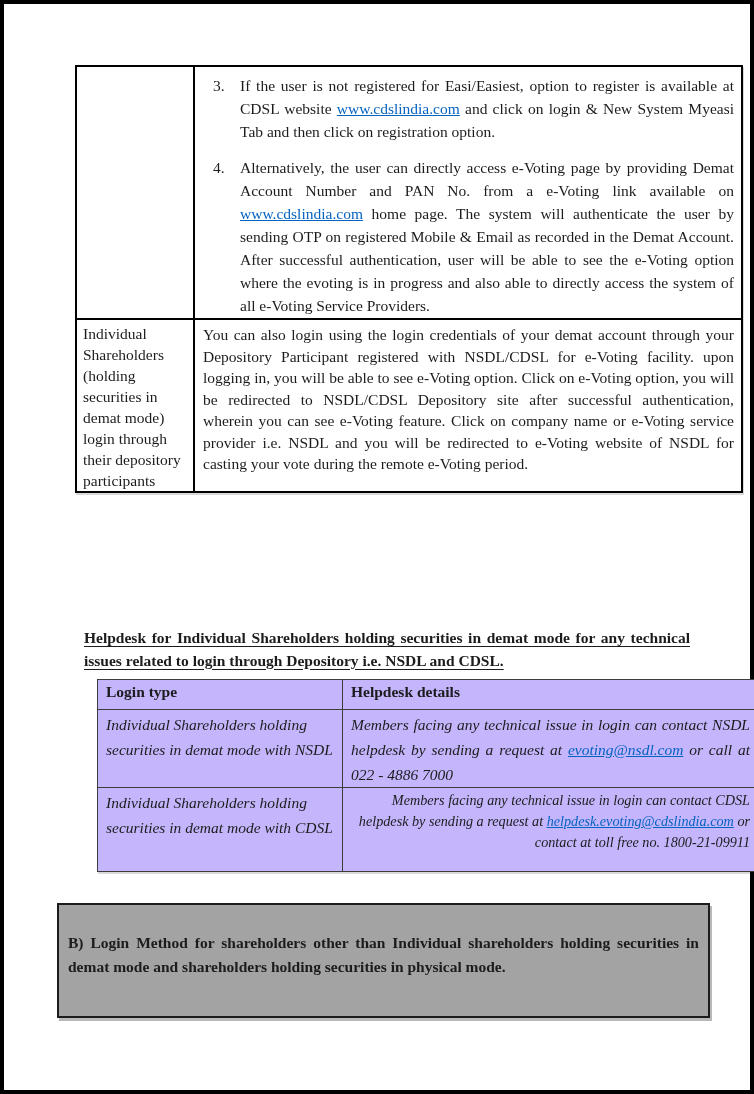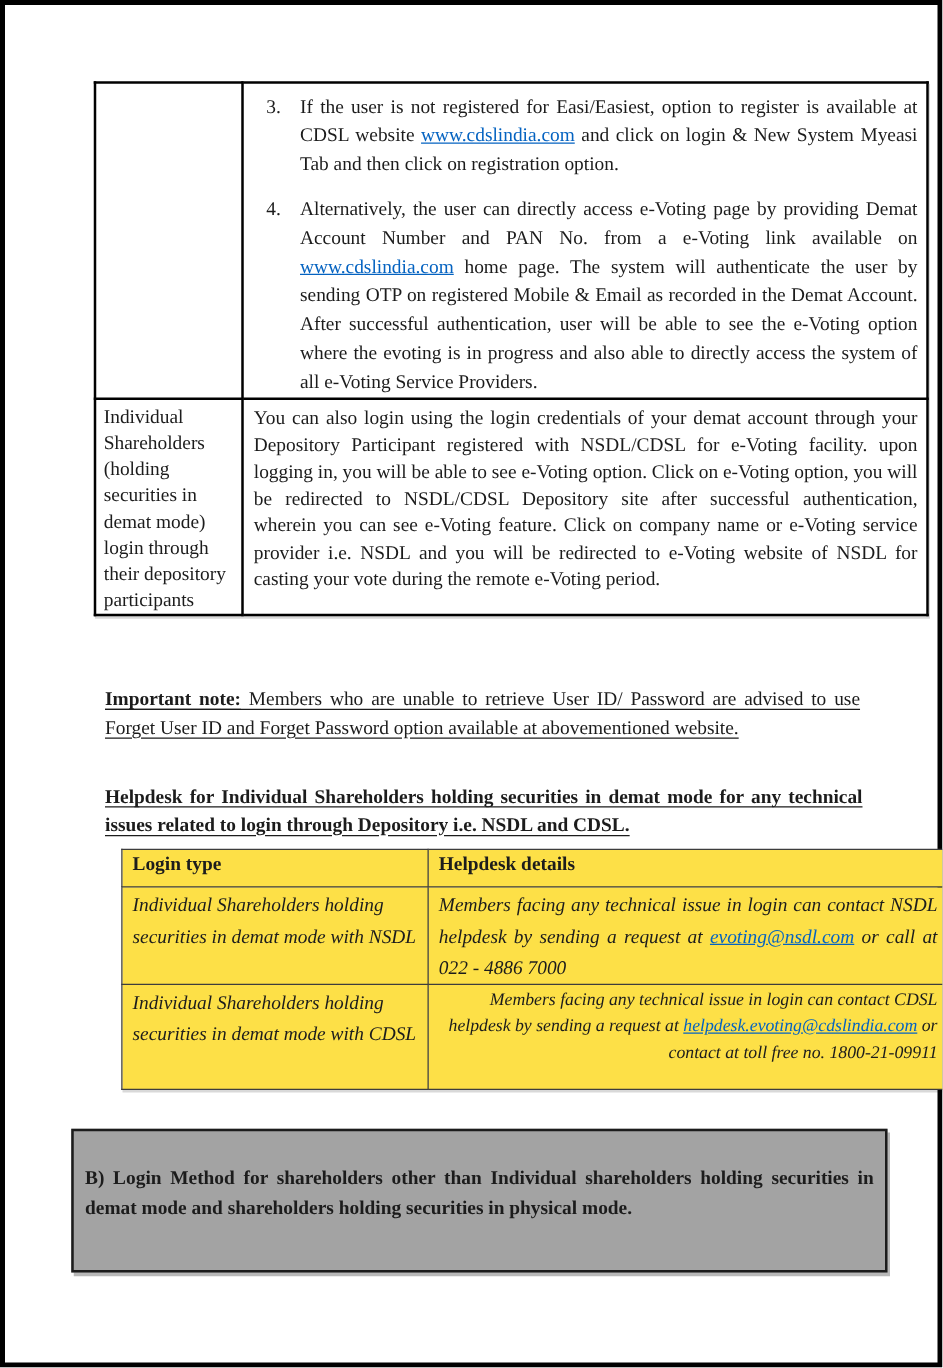--- a/index.html
+++ b/index.html
@@ -90,21 +90,21 @@
     position: absolute;
     left: 97px; top: 679px;
     width: 629px;
     table-layout: fixed;
     box-shadow: 1px 2px 0 rgba(0,0,0,0.15);
   }
   .t2 th, .t2 td {
     border: 1.5px solid #3d3d3d;
     vertical-align: top;
     text-align: left;
-    background: #fde047;
+    background: #c4b5fd;
   }
   .t2 .col-login { width: 245px; }
   .t2 .col-details { width: 416px; }
   .t2 thead th {
     height: 30px;
     padding: 3px 8px 0 8px;
     font-weight: bold;
     font-size: 15.5px;
   }
   .t2 .row-nsdl td { height: 74px; }
@@ -153,21 +153,20 @@
           </div>
         </td>
       </tr>
       <tr class="r2">
         <td class="c1 cell-label">Individual Shareholders (holding securities in demat mode) login through their depository participants</td>
         <td class="c2 cell-body">You can also login using the login credentials of your demat account through your Depository Participant registered with NSDL/CDSL for e-Voting facility. upon logging in, you will be able to see e-Voting option. Click on e-Voting option, you will be redirected to NSDL/CDSL Depository site after successful authentication, wherein you can see e-Voting feature. Click on company name or e-Voting service provider i.e. NSDL and you will be redirected to e-Voting website of NSDL for casting your vote during the remote e-Voting period.</td>
       </tr>
     </tbody>
   </table>
 
-  <p class="note"><strong>Important note:</strong> Members who are unable to retrieve User ID/ Password are advised to use Forget User ID and Forget Password option available at abovementioned website.</p>
 
   <p class="helpdesk-heading">Helpdesk for Individual Shareholders holding securities in demat mode for any technical issues related to login through Depository i.e. NSDL and CDSL.</p>
 
   <table class="t2">
     <thead>
       <tr>
         <th class="col-login">Login type</th>
         <th class="col-details">Helpdesk details</th>
       </tr>
     </thead>

